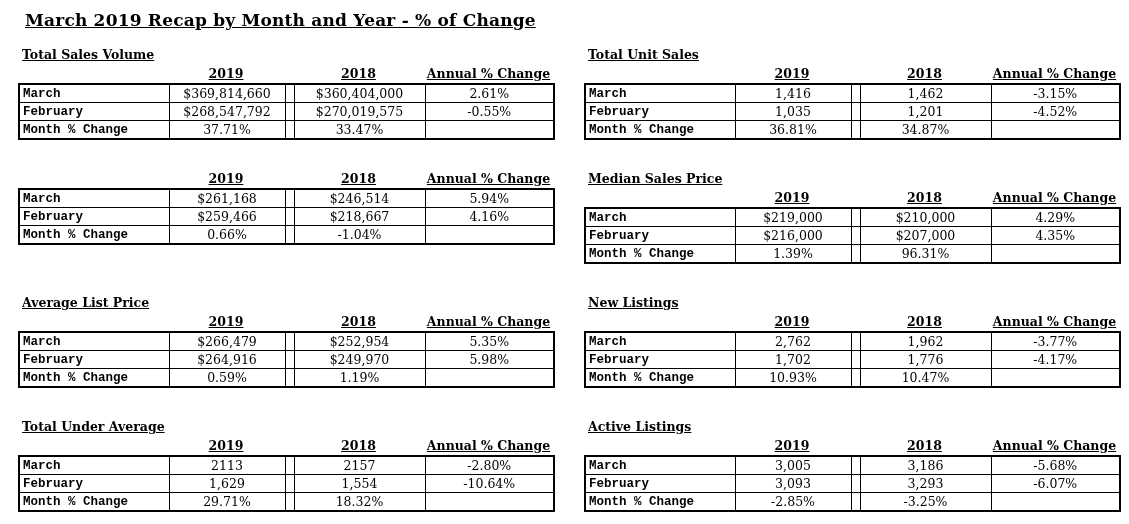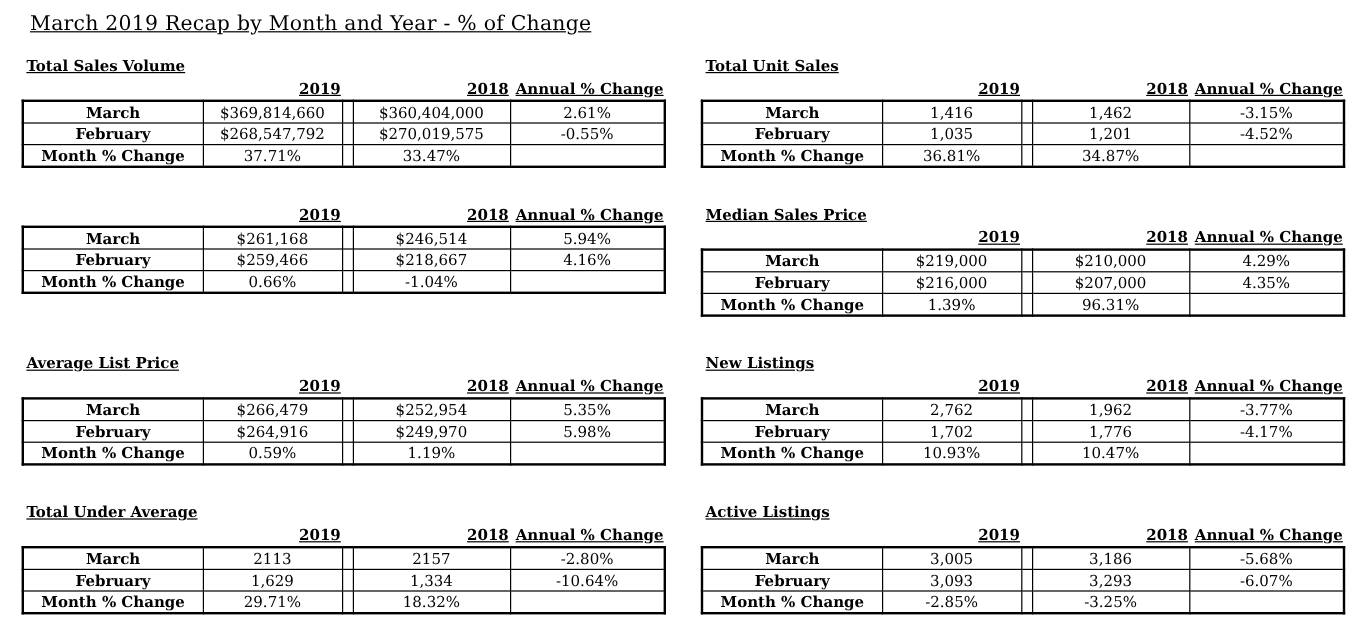--- a/index.html
+++ b/index.html
@@ -7,21 +7,21 @@
     margin: 0; padding: 0;
     width: 1129px; height: 524px;
     background: #ffffff;
     color: #000000;
     font-family: "DejaVu Serif", "Liberation Serif", serif;
     overflow: hidden;
   }
   main { padding: 8px 0 0 18px; }
   h1.page-title {
     font-size: 17px;
-    font-weight: normal;
+    font-weight: bold;
     text-decoration: underline;
     margin: 2px 0 17px 7px;
     letter-spacing: 0.2px;
   }
   .grid {
     display: grid;
     grid-template-columns: 535px 540px;
     column-gap: 10px;
     row-gap: 15px;
     gap: 31px;
@@ -34,36 +34,36 @@
     margin: 0 0 4px 4px;
   }
   .colhead {
     display: grid;
     grid-template-columns: 150px 116px 9px 131px 129px;
     font-weight: bold;
     font-size: 12.5px;
     line-height: 15px;
     margin-bottom: 2px;
   }
-  .colhead .ch { text-align: right; text-decoration: underline; }
+  .colhead .ch { text-align: center; text-decoration: underline; }
   table.tbl {
     border-collapse: collapse;
     table-layout: fixed;
     width: 535px;
     border: 2px solid #000000;
   }
   table.tbl td {
     border: 1px solid #000000;
     font-size: 12.5px;
     height: 16px;
     padding: 1px 3px;
     overflow: hidden;
     white-space: nowrap;
   }
-  td.lbl { font-weight: bold; text-align: center; }
+  td.lbl { font-weight: bold; text-align: left; font-family: Liberation Mono, monospace; }
   td.val { text-align: center; }
   td.spc { padding: 0; }
   col.w0 { width: 150px; } col.w1 { width: 116px; } col.w2 { width: 9px; }
   col.w3 { width: 131px; } col.w4 { width: 129px; }
 </style>
 </head>
 <body>
 
 <main>
   <h1 class="page-title">March 2019 Recap by Month and Year - % of Change</h1>
@@ -349,21 +349,21 @@
             <td class="lbl">March</td>
             <td class="val">2113</td>
             <td class="spc"></td>
             <td class="val">2157</td>
             <td class="val">-2.80%</td>
           </tr>
           <tr>
             <td class="lbl">February</td>
             <td class="val">1,629</td>
             <td class="spc"></td>
-            <td class="val">1,334</td>
+            <td class="val">1,554</td>
             <td class="val">-10.64%</td>
           </tr>
           <tr>
             <td class="lbl">Month % Change</td>
             <td class="val">29.71%</td>
             <td class="spc"></td>
             <td class="val">18.32%</td>
             <td class="val"></td>
           </tr>
         </tbody>

